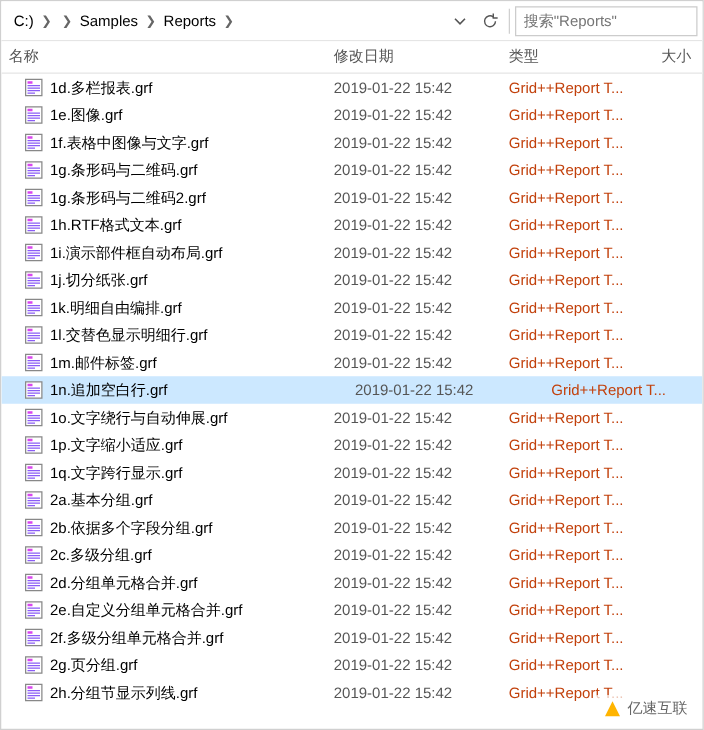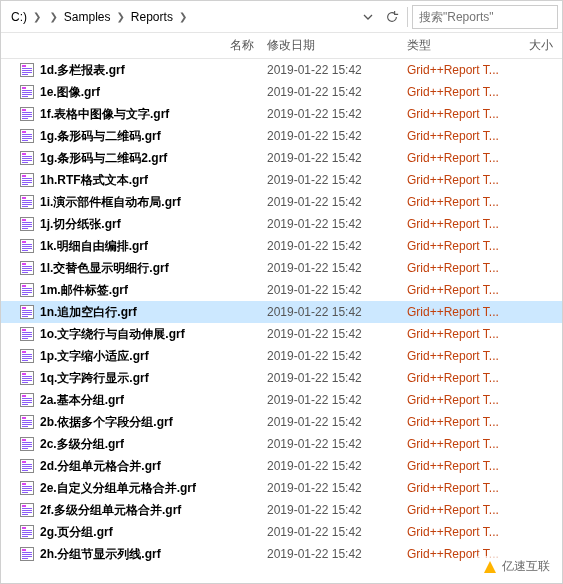--- a/index.html
+++ b/index.html
@@ -72,21 +72,21 @@
       overflow: hidden;
     }
     .headers {
       display: flex;
       height: 26px;
       border-bottom: 1px solid #e5e5e5;
       align-items: center;
       color: #555;
       background: #fff;
     }
-    .col-name { width: 260px; padding-left: 18px; text-align: right; }
+    .col-name { width: 260px; padding-left: 18px; }
     .col-date { width: 140px; }
     .col-type { width: 122px; }
     .col-size { flex: 1; }
     .hcol {
       padding: 4px 6px;
       border-right: 1px solid transparent;
       cursor: default;
       white-space: nowrap;
       overflow: hidden;
     }
@@ -94,28 +94,27 @@
       overflow-y: auto;
       height: calc(100% - 26px);
     }
     .row {
       display: flex;
       height: 22px;
       align-items: center;
       white-space: nowrap;
       cursor: default;
     }
-    .row.selected { background: #cce8ff; }
+    .row.selected { background: #cce8ff; gap: 17px; }
     .cell-name {
       width: 260px;
       display: flex;
       align-items: center;
       padding-left: 18px;
       overflow: hidden;
-      font-weight: bold;
     }
     .cell-date { width: 140px; color: #555; padding-left: 6px; }
     .cell-type { width: 122px; color: #c2410c; padding-left: 6px; overflow: hidden; text-overflow: ellipsis; }
     .file-icon {
       width: 16px;
       height: 16px;
       margin-right: 5px;
       flex-shrink: 0;
     }
     .watermark {

